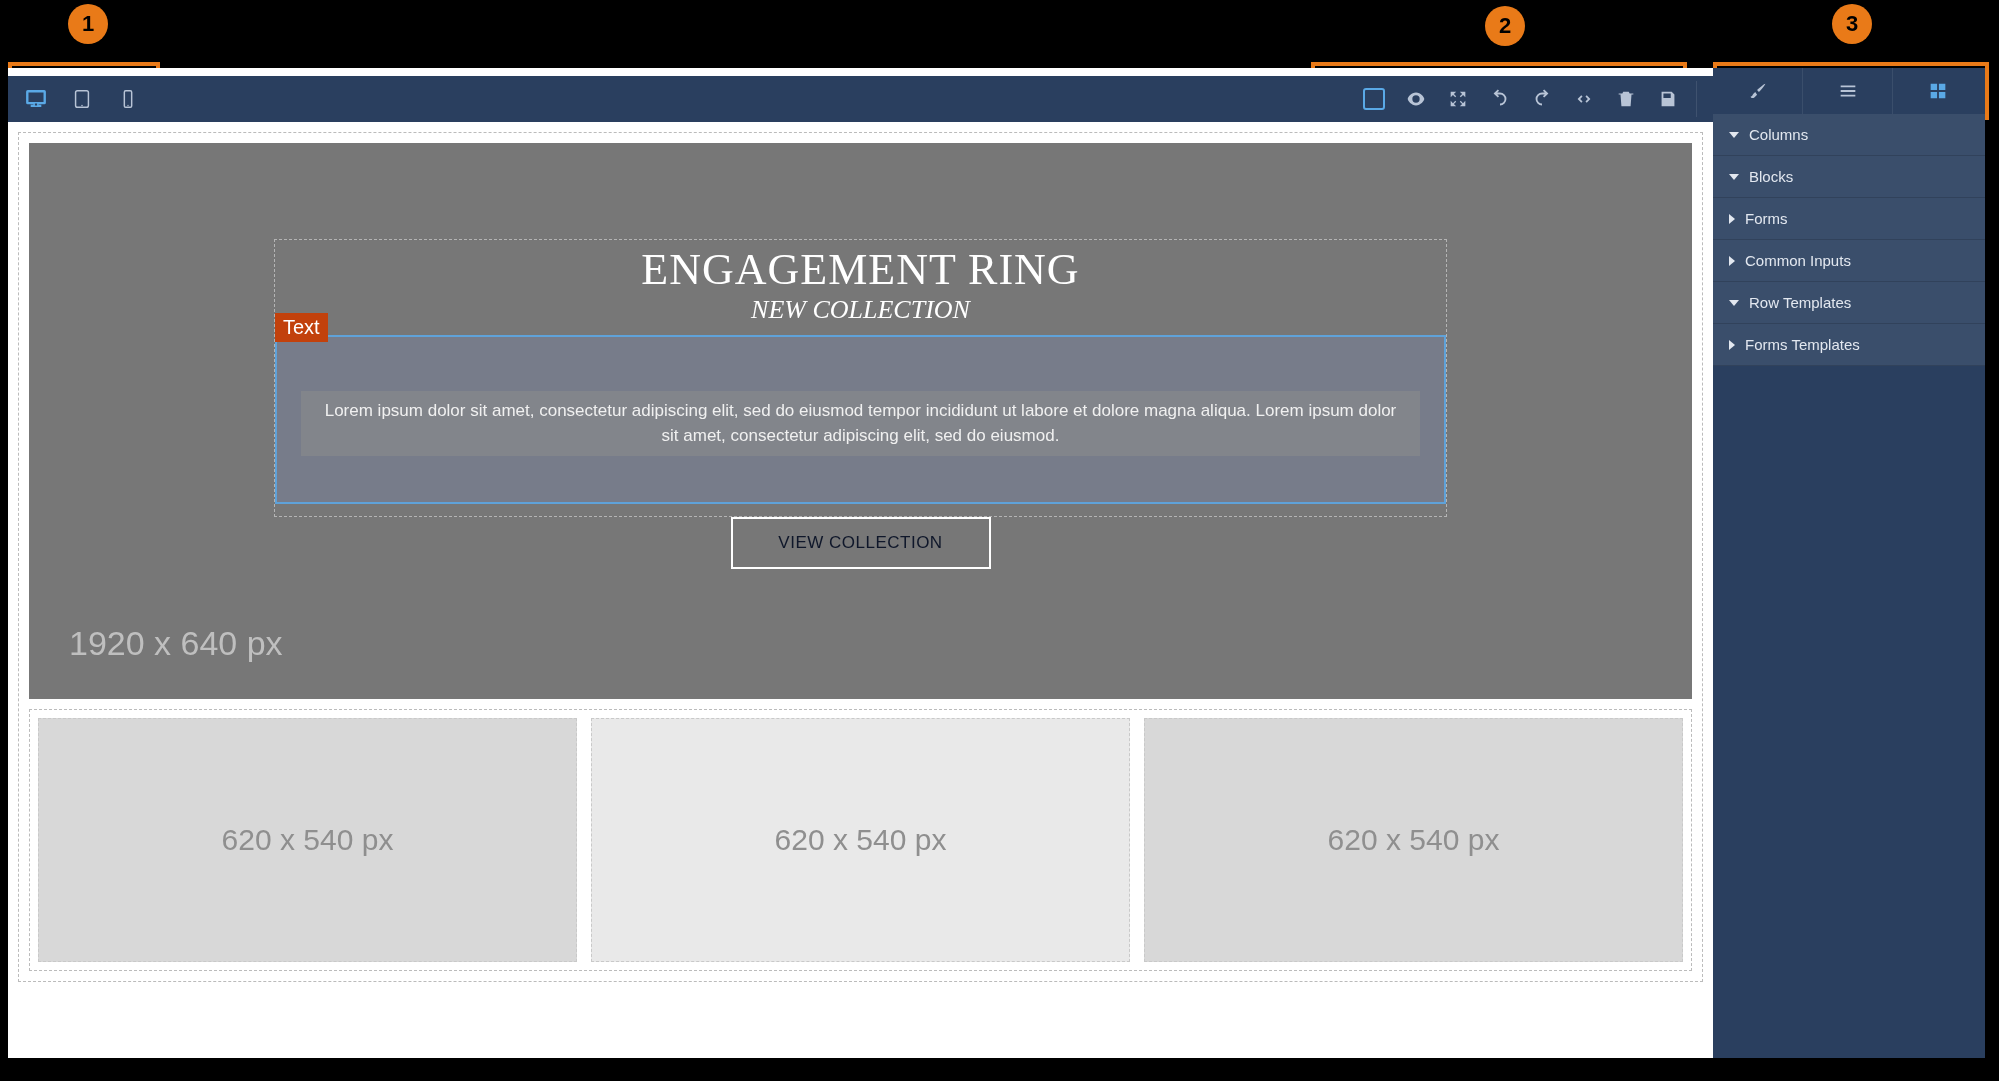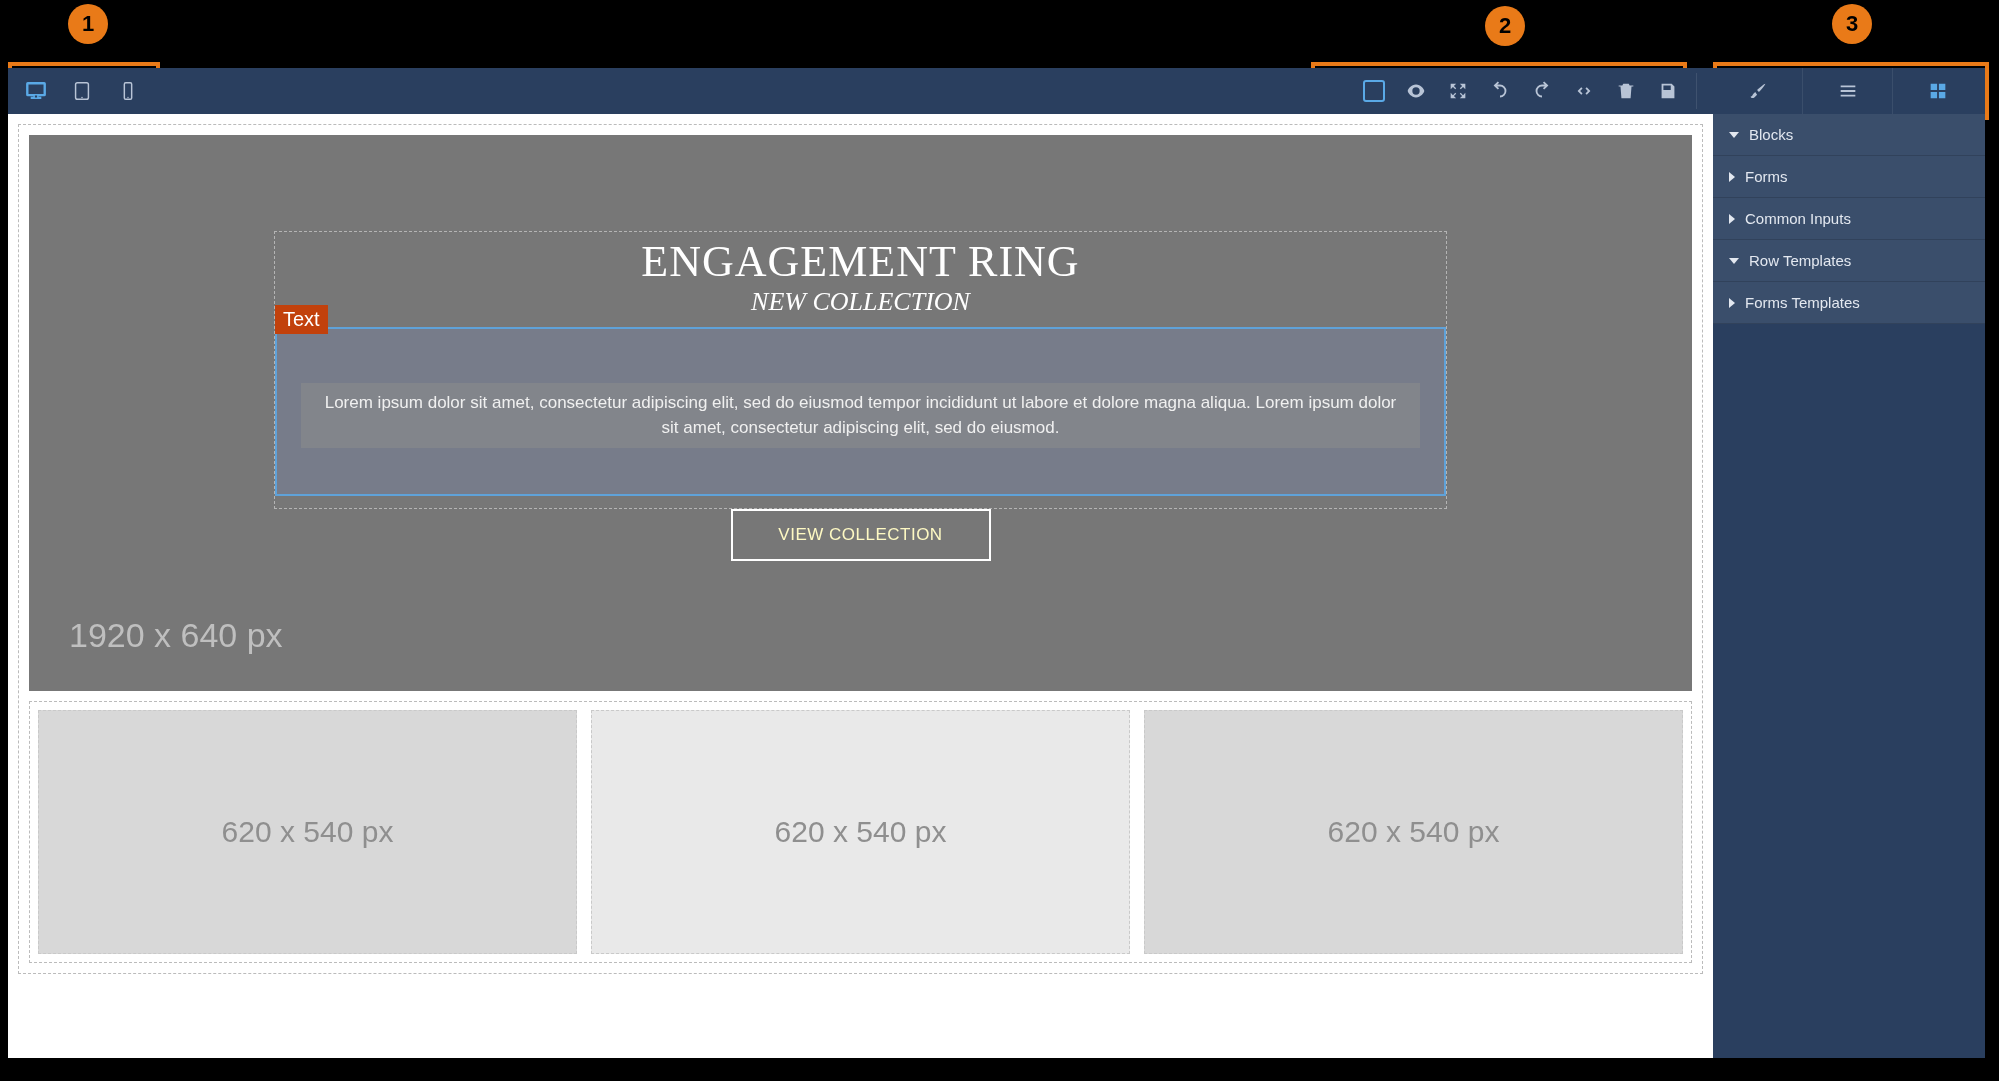--- a/index.html
+++ b/index.html
@@ -21,21 +21,21 @@
   .app {
     position: absolute;
     left: 8px;
     top: 68px;
     width: 1977px;
     height: 990px;
     display: flex;
     background: #fff;
   }
 
-  .main-col { flex: 0 0 1705px; display: flex; flex-direction: column; }
+  .main-col { flex: 0 0 1705px; display: flex; flex-direction: column; margin-top: 8px; }
   .side-col { flex: 0 0 272px; display: flex; flex-direction: column; background: #2a3f5f; }
 
   .toolbar {
     height: 46px;
     background: #2a3f5f;
     display: flex;
     align-items: center;
     justify-content: space-between;
     color: #b8c4d6;
   }
@@ -151,21 +151,21 @@
     padding: 8px 20px;
   }
 
   .cta {
     display: block;
     margin: 12px auto 0 auto;
     width: 260px;
     padding: 14px 0;
     text-align: center;
     border: 2px solid #fff;
-    color: #fef9c3;
+    color: #0f172a;
     font-size: 17px;
     letter-spacing: 0.5px;
     background: transparent;
     cursor: pointer;
   }
 
   .hero-dim {
     position: absolute;
     left: 40px; bottom: 36px;
     color: #bfbfbf;
@@ -346,20 +346,24 @@
         <div class="side-tab active">
           <svg viewBox="0 0 24 24">
               <path d="M4 4h7v7H4zM13 4h7v7h-7zM4 13h7v7H4zM13 13h7v7h-7z"></path>
             </svg>
         </div>
       </div>
 
       <div class="panel-list">
         <div class="panel-item">
           <span class="panel-caret down"></span>
+          <span>Columns</span>
+        </div>
+        <div class="panel-item">
+          <span class="panel-caret down"></span>
           <span>Blocks</span>
         </div>
         <div class="panel-item">
           <span class="panel-caret right"></span>
           <span>Forms</span>
         </div>
         <div class="panel-item">
           <span class="panel-caret right"></span>
           <span>Common Inputs</span>
         </div>

